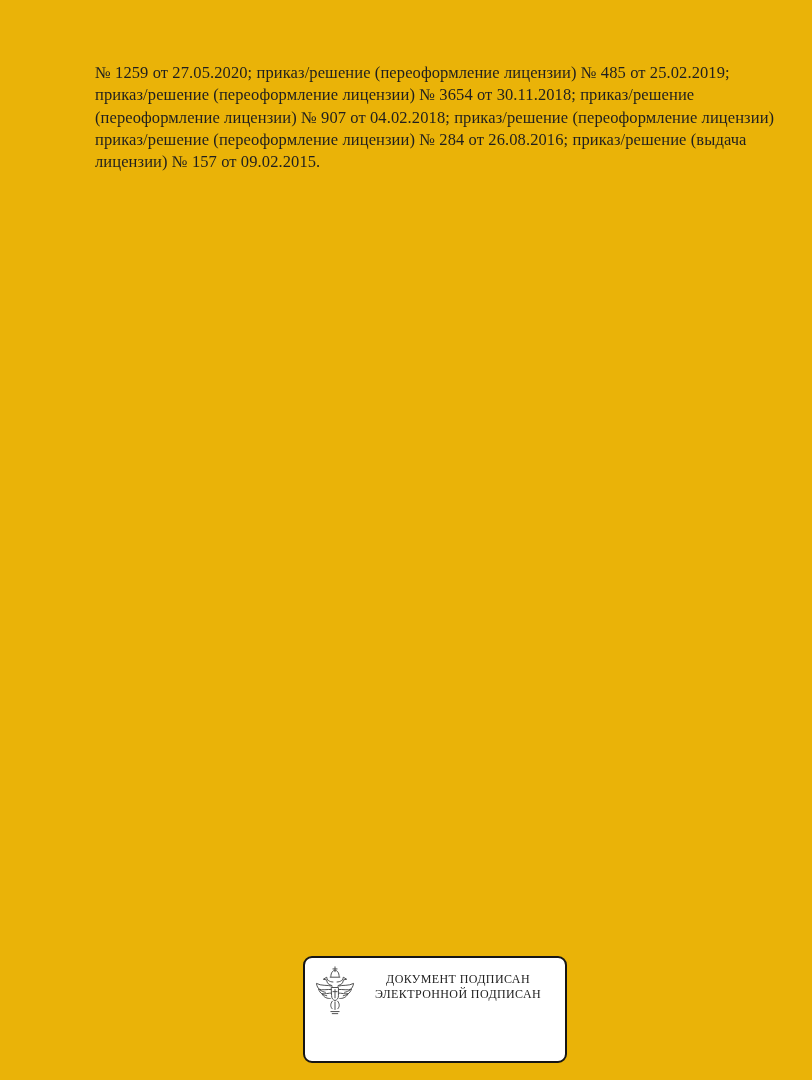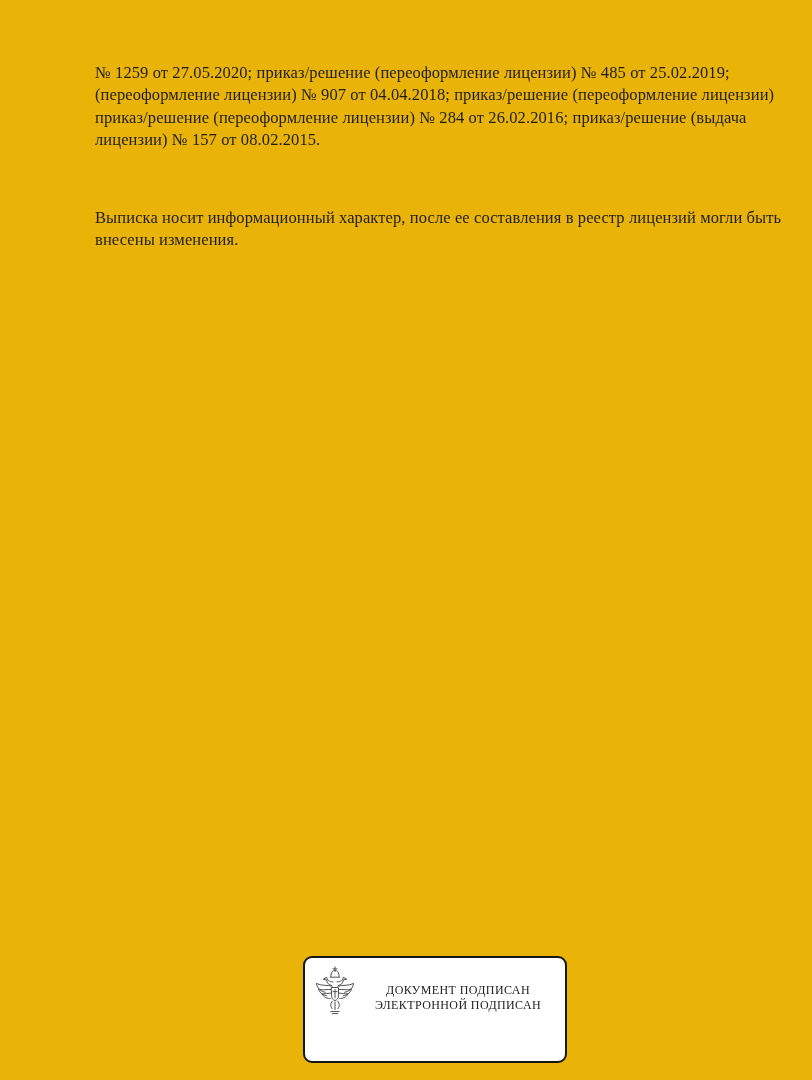--- a/index.html
+++ b/index.html
@@ -45,43 +45,40 @@
   }
   .stamp-emblem {
     flex: 0 0 auto;
     width: 44px;
     height: 58px;
     margin-top: 1px;
   }
   .stamp-text {
     flex: 1 1 auto;
     text-align: center;
-    margin-top: 20px;
+    margin-top: 9px;
     font-size: 12px;
     line-height: 15px;
     letter-spacing: 0.4px;
     color: #222222;
   }
 </style>
 </head>
 <body>
 
 <div class="page">
 
   <div class="text-block para-orders">
     <div class="line">№ 1259 от 27.05.2020; приказ/решение (переоформление лицензии) № 485 от 25.02.2019;</div>
-    <div class="line">(переоформление лицензии) № 907 от 04.04.2018; приказ/решение (переоформление лицензии)</div>
-    <div class="line">приказ/решение (переоформление лицензии) № 284 от 26.02.2016; приказ/решение (выдача</div>
-    <div class="line">лицензии) № 157 от 08.02.2015.</div>
+    <div class="line">приказ/решение (переоформление лицензии) № 3654 от 30.11.2018; приказ/решение</div>
+    <div class="line">(переоформление лицензии) № 907 от 04.02.2018; приказ/решение (переоформление лицензии)</div>
+    <div class="line">приказ/решение (переоформление лицензии) № 284 от 26.08.2016; приказ/решение (выдача</div>
+    <div class="line">лицензии) № 157 от 09.02.2015.</div>
   </div>
 
-  <div class="text-block para-note">
-    <div class="line">Выписка носит информационный характер, после ее составления в реестр лицензий могли быть</div>
-    <div class="line">внесены изменения.</div>
-  </div>
 
   <div class="stamp">
     <div class="stamp-emblem">
       <svg viewBox="0 0 64 80" width="44" height="58" xmlns="http://www.w3.org/2000/svg">
         <g stroke="#4a4a4a" fill="none" stroke-width="1.4" stroke-linecap="round" stroke-linejoin="round">
 
           <line x1="32" y1="2" x2="32" y2="9"></line>
           <line x1="29" y1="5" x2="35" y2="5"></line>
 
           <path d="M26 16c0-6 3-9 6-9s6 3 6 9"></path>

